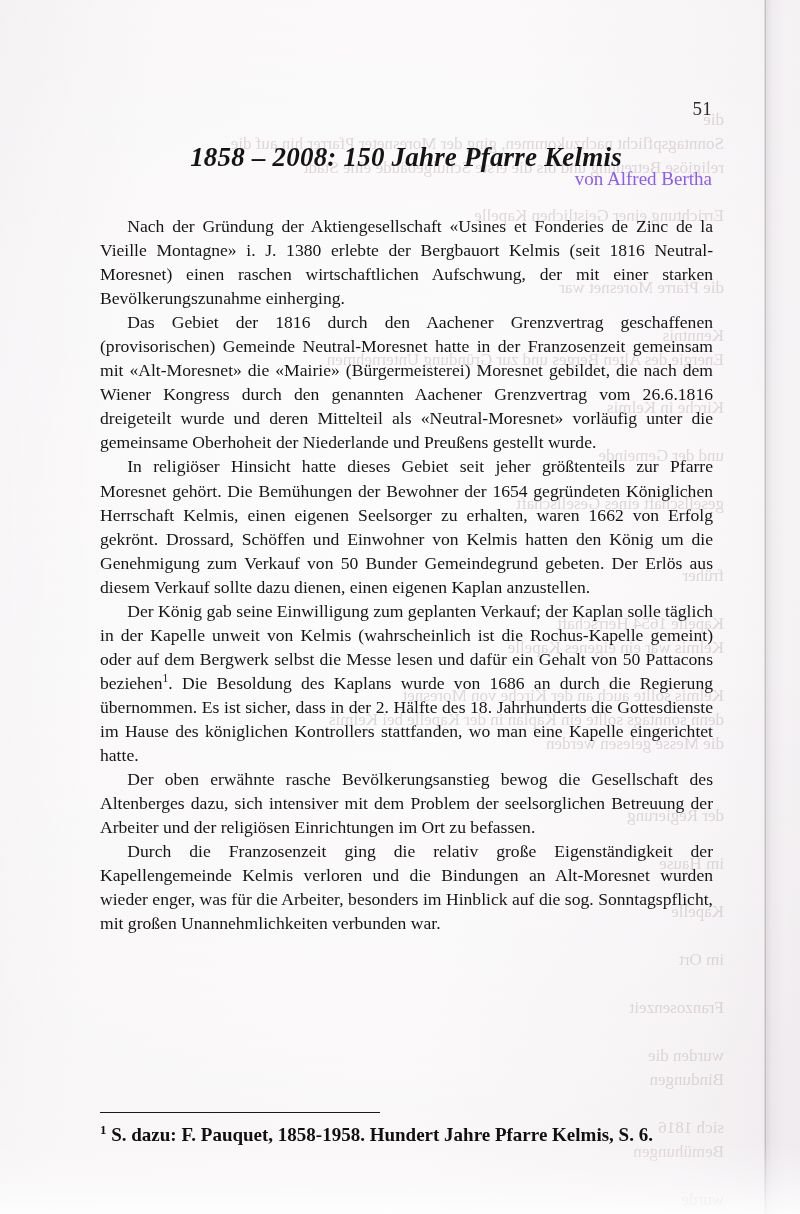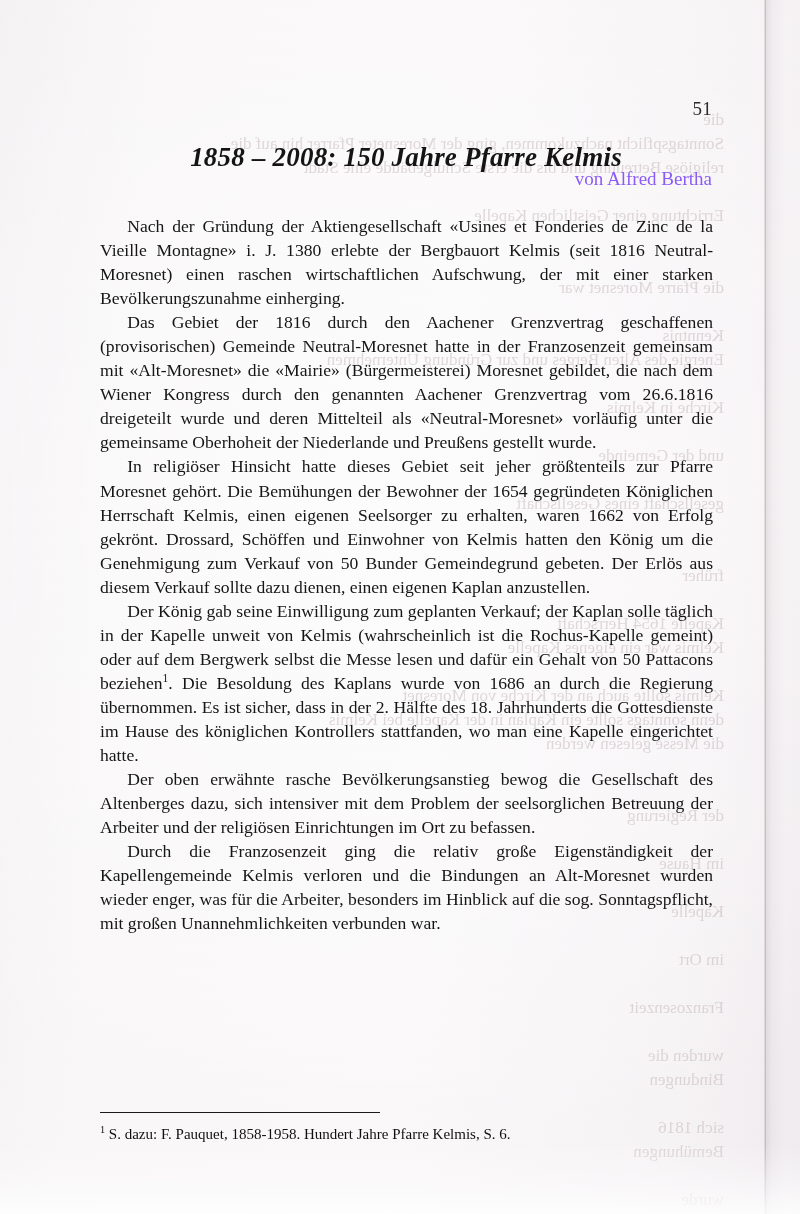--- a/index.html
+++ b/index.html
@@ -150,23 +150,23 @@
     top: 1112px;
     width: 280px;
     height: 0;
     border-top: 1.6px solid #1a1a1a;
   }
   .footnote {
     position: absolute;
     left: 100px;
     top: 1124px;
     width: 613px;
-    font-size: 15px;
+    font-size: 19px;
     line-height: 21px;
-    font-weight: normal;
+    font-weight: bold;
     color: #101010;
   }
   .footnote sup {
     font-size: 0.68em;
     vertical-align: super;
     line-height: 0;
   }
 
   
   .grain {

